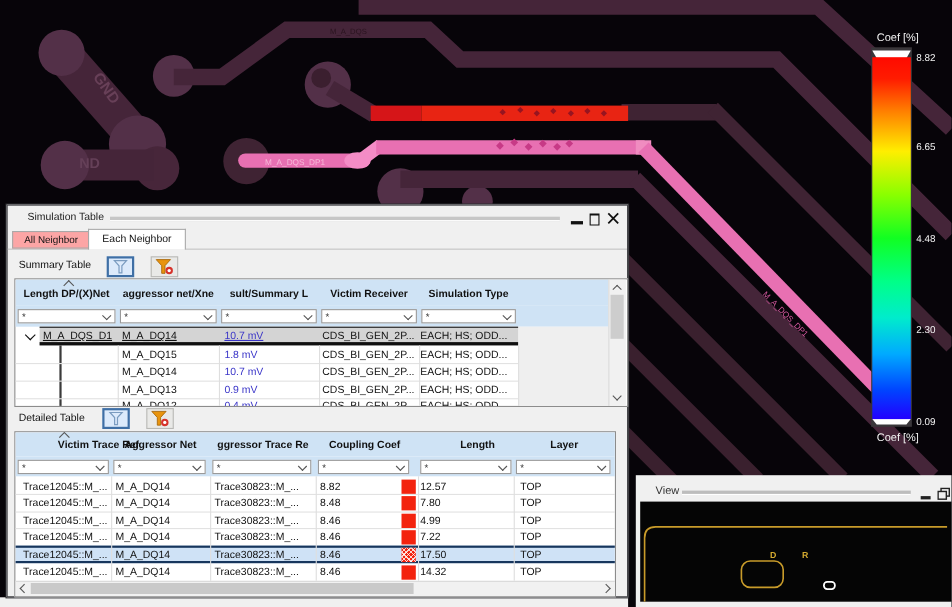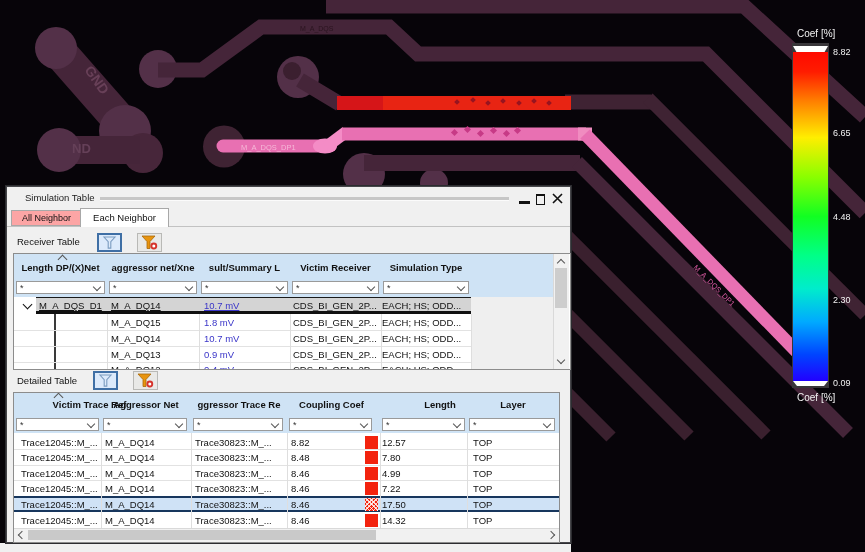--- a/index.html
+++ b/index.html
@@ -128,21 +128,21 @@
   <div class="abs" style="left:512px;top:14px;width:11px;height:2.5px;background:#111;"></div>
   <div class="abs" style="left:529px;top:7px;width:7px;height:7.5px;border:1px solid #111;border-top:2.5px solid #111;"></div>
   <svg class="abs" style="left:544px;top:5px;" width="13" height="13" viewBox="0 0 13 13">
         <path d="M2,2 L11,11 M11,2 L2,11" stroke="#111" stroke-width="1.6"></path>
       </svg>
 
   <div class="abs" style="left:0px;top:39px;width:563px;height:1px;background:#c2c2c2;"></div>
   <div class="abs" style="left:4px;top:23px;width:71px;height:16px;background:#fca5a5;border:1px solid #a8a8a8;box-sizing:border-box;text-align:center;line-height:15px;font-size:9px;">All Neighbor</div>
   <div class="abs" style="left:73px;top:21px;width:89px;height:19px;background:#fff;border:1px solid #a8a8a8;border-bottom:none;box-sizing:border-box;text-align:center;line-height:17px;font-size:9.5px;z-index:2;">Each Neighbor</div>
 
-  <div class="abs" style="left:10px;top:49px;">Receiver Table</div>
+  <div class="abs" style="left:10px;top:49px;">Summary Table</div>
   <div class="abs" style="left:90px;top:46px;width:25px;height:19px;background:#dceafb;border:2px solid #3f6fa5;box-sizing:border-box;">
     <svg width="21" height="15" viewBox="0 0 21 15">
           <path d="M5,2 h11 l-4.2,4.6 v6.5 h-2.6 v-6.5 z" fill="none" stroke="#7b9cc0" stroke-width="1.1"></path>
         </svg>
   </div>
   <div class="abs" style="left:130px;top:46px;width:25px;height:19px;background:#e9e9e7;border:1px solid #b9b9b6;box-sizing:border-box;">
     <svg width="23" height="17" viewBox="0 0 23 17">
           <path d="M4,2 h13 l-5,5.5 v7 h-3 v-7 z" fill="#e8940e" stroke="#a8680a" stroke-width="0.8"></path>
           <circle cx="15.8" cy="12" r="3.4" fill="#d6332b"></circle>
           <circle cx="15.8" cy="12" r="1.5" fill="#fff"></circle>
@@ -234,21 +234,21 @@
         </svg>
   </div>
 
   <div class="abs" style="left:6px;top:205px;width:545px;height:149px;background:#fff;border:1px solid #8c8c8c;box-sizing:content-box;overflow:hidden;">
     <div class="abs" style="left:0;top:0;width:545px;height:22px;background:#cfe3f5;"></div>
     <div class="abs" style="left:41px;top:1px;width:6px;height:6px;border-right:1.3px solid #555;border-bottom:1.3px solid #555;transform:rotate(-135deg);"></div>
     <div class="abs hd" style="left:0px;width:87px;padding-left:32px;">Victim Trace Ref</div>
     <div class="abs hd" style="left:87px;width:90px;">Aggressor Net</div>
     <div class="abs hd" style="left:177px;width:96px;">ggressor Trace Re</div>
     <div class="abs hd" style="left:273px;width:89px;">Coupling Coef</div>
-    <div class="abs hd" style="left:384px;width:84px;">Length</div>
+    <div class="abs hd" style="left:352px;width:84px;text-align:right;">Length</div>
     <div class="abs hd" style="left:453px;width:92px;">Layer</div>
     <div class="abs" style="left:0;top:22px;width:545px;height:18px;background:#cfe3f5;"></div>
     <div class="abs fd" style="left:2px;width:83px;">
           <span>*</span>
           <i></i>
         </div>
     <div class="abs fd" style="left:89px;width:84px;">
           <span>*</span>
           <i></i>
         </div>
@@ -322,13 +322,31 @@
         <div class="abs vsepd" style="left:366px;"></div>
         <div class="abs vsepd" style="left:453px;"></div>
 
     <div class="abs" style="left:0;top:135px;width:545px;height:14px;background:#f1f1f1;border-top:1px solid #d9d9d9;box-sizing:border-box;"></div>
     <div class="abs" style="left:5px;top:139px;width:5px;height:5px;border-right:1.2px solid #555;border-bottom:1.2px solid #555;transform:rotate(135deg);"></div>
     <div class="abs" style="left:534px;top:139px;width:5px;height:5px;border-right:1.2px solid #555;border-bottom:1.2px solid #555;transform:rotate(-45deg);"></div>
     <div class="abs" style="left:14px;top:137px;width:348px;height:10px;background:#c9c9c9;"></div>
   </div>
 </div>
 
+<div class="abs" id="view" style="left:578px;top:432px;width:287px;height:120px;background:#f0f0f0;">
+  <div class="abs" style="left:18px;top:9px;font-size:10px;color:#333;">View</div>
+  <div class="abs" style="left:42px;top:14px;width:208px;height:2.5px;background:#bdbdbd;border-bottom:1px solid #fff;"></div>
+  <div class="abs" style="left:259px;top:19px;width:9px;height:2.5px;background:#222;"></div>
+  <svg class="abs" style="left:274px;top:11px;" width="12" height="12" viewBox="0 0 12 12">
+    <rect x="3.5" y="1" width="7.5" height="7" fill="none" stroke="#222" stroke-width="1.3"></rect>
+    <rect x="0.8" y="3.8" width="7.5" height="7" fill="#f0f0f0" stroke="#222" stroke-width="1.3"></rect>
+  </svg>
+  <div class="abs" style="left:4px;top:24px;width:283px;height:91px;background:#050505;">
+    <svg width="283" height="91" viewBox="0 0 283 91">
+      <path d="M4,91 V33 Q4,23 14,23 H279" fill="none" stroke="#c89b2a" stroke-width="1.5"></path>
+      <text x="118" y="51" fill="#d4aa30" font-size="8" font-weight="bold">D</text>
+      <text x="147" y="51" fill="#d4aa30" font-size="8" font-weight="bold">R</text>
+      <rect x="92" y="54" width="38" height="24" rx="8" fill="none" stroke="#c89b2a" stroke-width="1.5"></rect>
+      <rect x="167" y="73" width="10" height="6.5" rx="3" fill="none" stroke="#ffffff" stroke-width="1.6"></rect>
+    </svg>
+  </div>
 </div>
+</div>
 
 </body></html>

